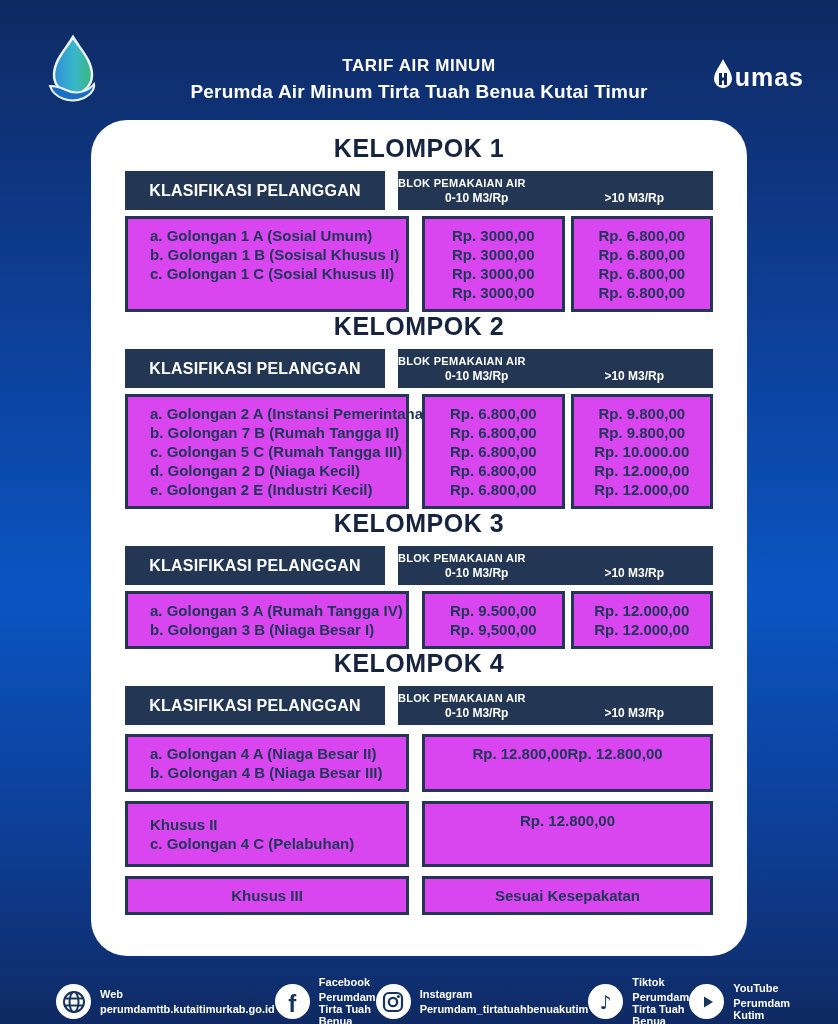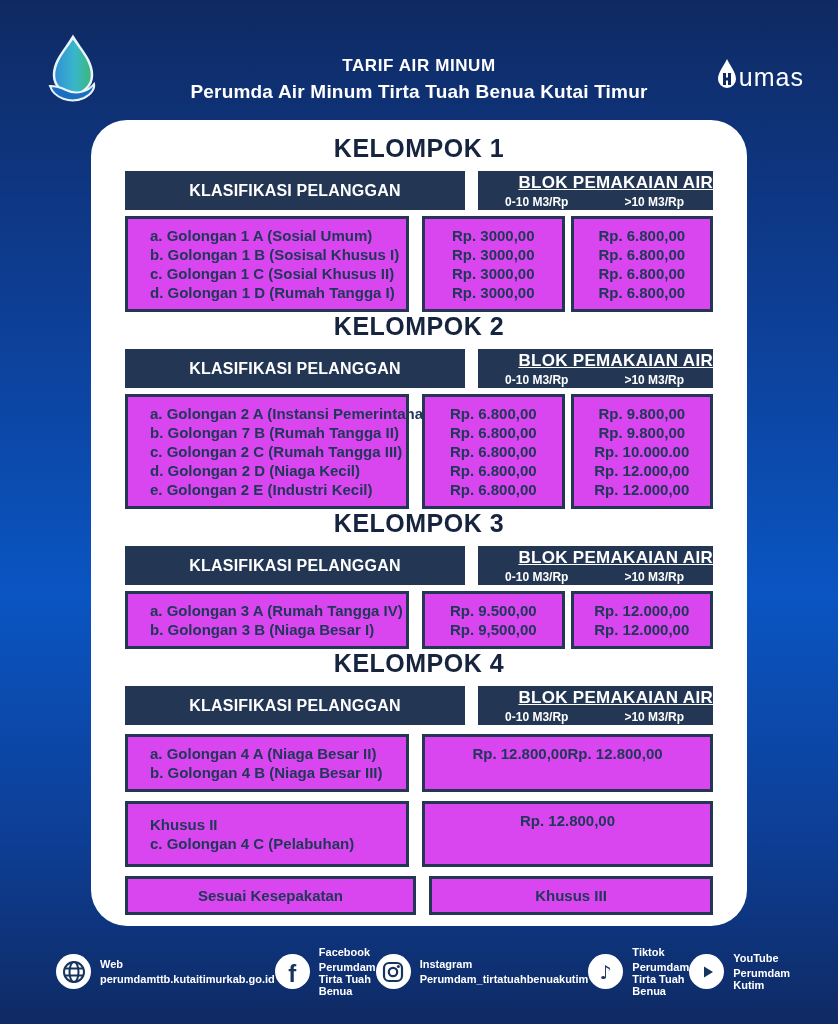--- a/index.html
+++ b/index.html
@@ -8,34 +8,34 @@
   .canvas {
     position:relative; width:838px; height:1024px; overflow:hidden;
     background:linear-gradient(180deg,#0f2a63 0%,#0d3e95 30%,#0a55c2 58%,#0d3e95 82%,#0f2a63 100%);
   }
   
   .top-header { position:relative; padding-top:56px; text-align:center; color:#ffffff; }
   .top-title { font-size:17px; font-weight:bold; letter-spacing:.6px; }
   .top-subtitle { font-size:19px; font-weight:bold; margin-top:5px; letter-spacing:.2px; }
   .logo-left { position:absolute; left:40px; top:34px; width:64px; height:72px; }
   .logo-right { position:absolute; right:34px; top:58px; display:flex; align-items:flex-end; }
-  .logo-right .humas-text { color:#fff; font-weight:normal; font-size:25px; letter-spacing:1px; line-height:1; }
+  .logo-right .humas-text { color:#fff; font-weight:bold; font-size:25px; letter-spacing:1px; line-height:1; }
   
   .card {
     width:656px; margin:17px auto 0; background:#ffffff; border-radius:36px;
-    padding:14px 34px 11px;
+    padding:14px 34px 41px;
   }
   .section { }
   .section.first { margin-top:0; }
   .section-title { text-align:center; font-size:25px; font-weight:bold; color:#16243f; letter-spacing:.5px; margin-bottom:8px; }
   .thead { display:flex; gap:13px; }
   .th { background:#233754; color:#ffffff; font-weight:bold; }
-  .th-left { width:340px; height:39px; display:flex; align-items:center; justify-content:center; font-size:16px; letter-spacing:.2px; }
+  .th-left { width:260px; height:39px; display:flex; align-items:center; justify-content:center; font-size:16px; letter-spacing:.2px; }
   .th-right { flex:1; height:39px; display:flex; flex-direction:column; justify-content:center; }
-  .th-right .blok { text-align:right; font-size:17px; letter-spacing:.3px;text-decoration:underline; }
+  .th-right .blok { text-align:left; font-size:11px; letter-spacing:.3px; }
   .th-right .subcols { display:flex; margin-top:2px; }
   .th-right .subcols span { flex:1; text-align:center; font-size:12px; }
   .tbody { display:flex; gap:13px; margin-top:6px; }
   .valpair { flex:1; display:flex; gap:6px; }
   .box { border:3px solid #233754; background:#d946ef; color:#21375a; font-weight:bold; font-size:15px; }
   .box .line { line-height:19px; white-space:nowrap; }
   .box-labels { width:284px; padding:7px 4px 7px 22px; }
   .box-val { flex:1; padding:7px 2px; text-align:center; }
   .box-merged { flex:1; padding:7px 2px; display:flex; flex-direction:row; justify-content:center; text-align:center; }
   .block { display:flex; gap:13px; margin-top:9px; }
@@ -94,21 +94,20 @@
             <span>0-10 M3/Rp</span>
             <span>&gt;10 M3/Rp</span>
           </div>
         </div>
       </div>
       <div class="tbody">
         <div class="box box-labels">
           <div class="line">a. Golongan 1 A (Sosial Umum)</div>
           <div class="line">b. Golongan 1 B (Sosisal Khusus I)</div>
           <div class="line">c. Golongan 1 C (Sosial Khusus II)</div>
-          <div class="line">d. Golongan 1 D (Rumah Tangga I)</div>
         </div>
         <div class="valpair">
           <div class="box box-val">
             <div class="line">Rp. 3000,00</div>
             <div class="line">Rp. 3000,00</div>
             <div class="line">Rp. 3000,00</div>
             <div class="line">Rp. 3000,00</div>
           </div>
           <div class="box box-val">
             <div class="line">Rp. 6.800,00</div>
@@ -129,21 +128,21 @@
           <div class="subcols">
             <span>0-10 M3/Rp</span>
             <span>&gt;10 M3/Rp</span>
           </div>
         </div>
       </div>
       <div class="tbody">
         <div class="box box-labels">
           <div class="line">a. Golongan 2 A (Instansi Pemerintahan)</div>
           <div class="line">b. Golongan 7 B (Rumah Tangga II)</div>
-          <div class="line">c. Golongan 2 C (Rumah Tangga III)</div>
+          <div class="line">c. Golongan 5 C (Rumah Tangga III)</div>
           <div class="line">d. Golongan 2 D (Niaga Kecil)</div>
           <div class="line">e. Golongan 2 E (Industri Kecil)</div>
         </div>
         <div class="valpair">
           <div class="box box-val">
             <div class="line">Rp. 6.800,00</div>
             <div class="line">Rp. 6.800,00</div>
             <div class="line">Rp. 6.800,00</div>
             <div class="line">Rp. 6.800,00</div>
             <div class="line">Rp. 6.800,00</div>
@@ -217,25 +216,25 @@
         <div class="box box-labels tall">
           <div class="line">Khusus II</div>
           <div class="line">c. Golongan 4 C (Pelabuhan)</div>
         </div>
         <div class="box box-merged">
           <div class="line">Rp. 12.800,00</div>
         </div>
       </div>
 
       <div class="block">
+        <div class="box box-labels center">
+          <div class="line">Khusus III</div>
+        </div>
         <div class="box box-merged">
           <div class="line">Sesuai Kesepakatan</div>
-        </div>
-        <div class="box box-labels center">
-          <div class="line">Khusus III</div>
         </div>
       </div>
     </div>
 
   </div>
 
   <div class="footer">
 
     <div class="social">
       <span class="social-icon">

